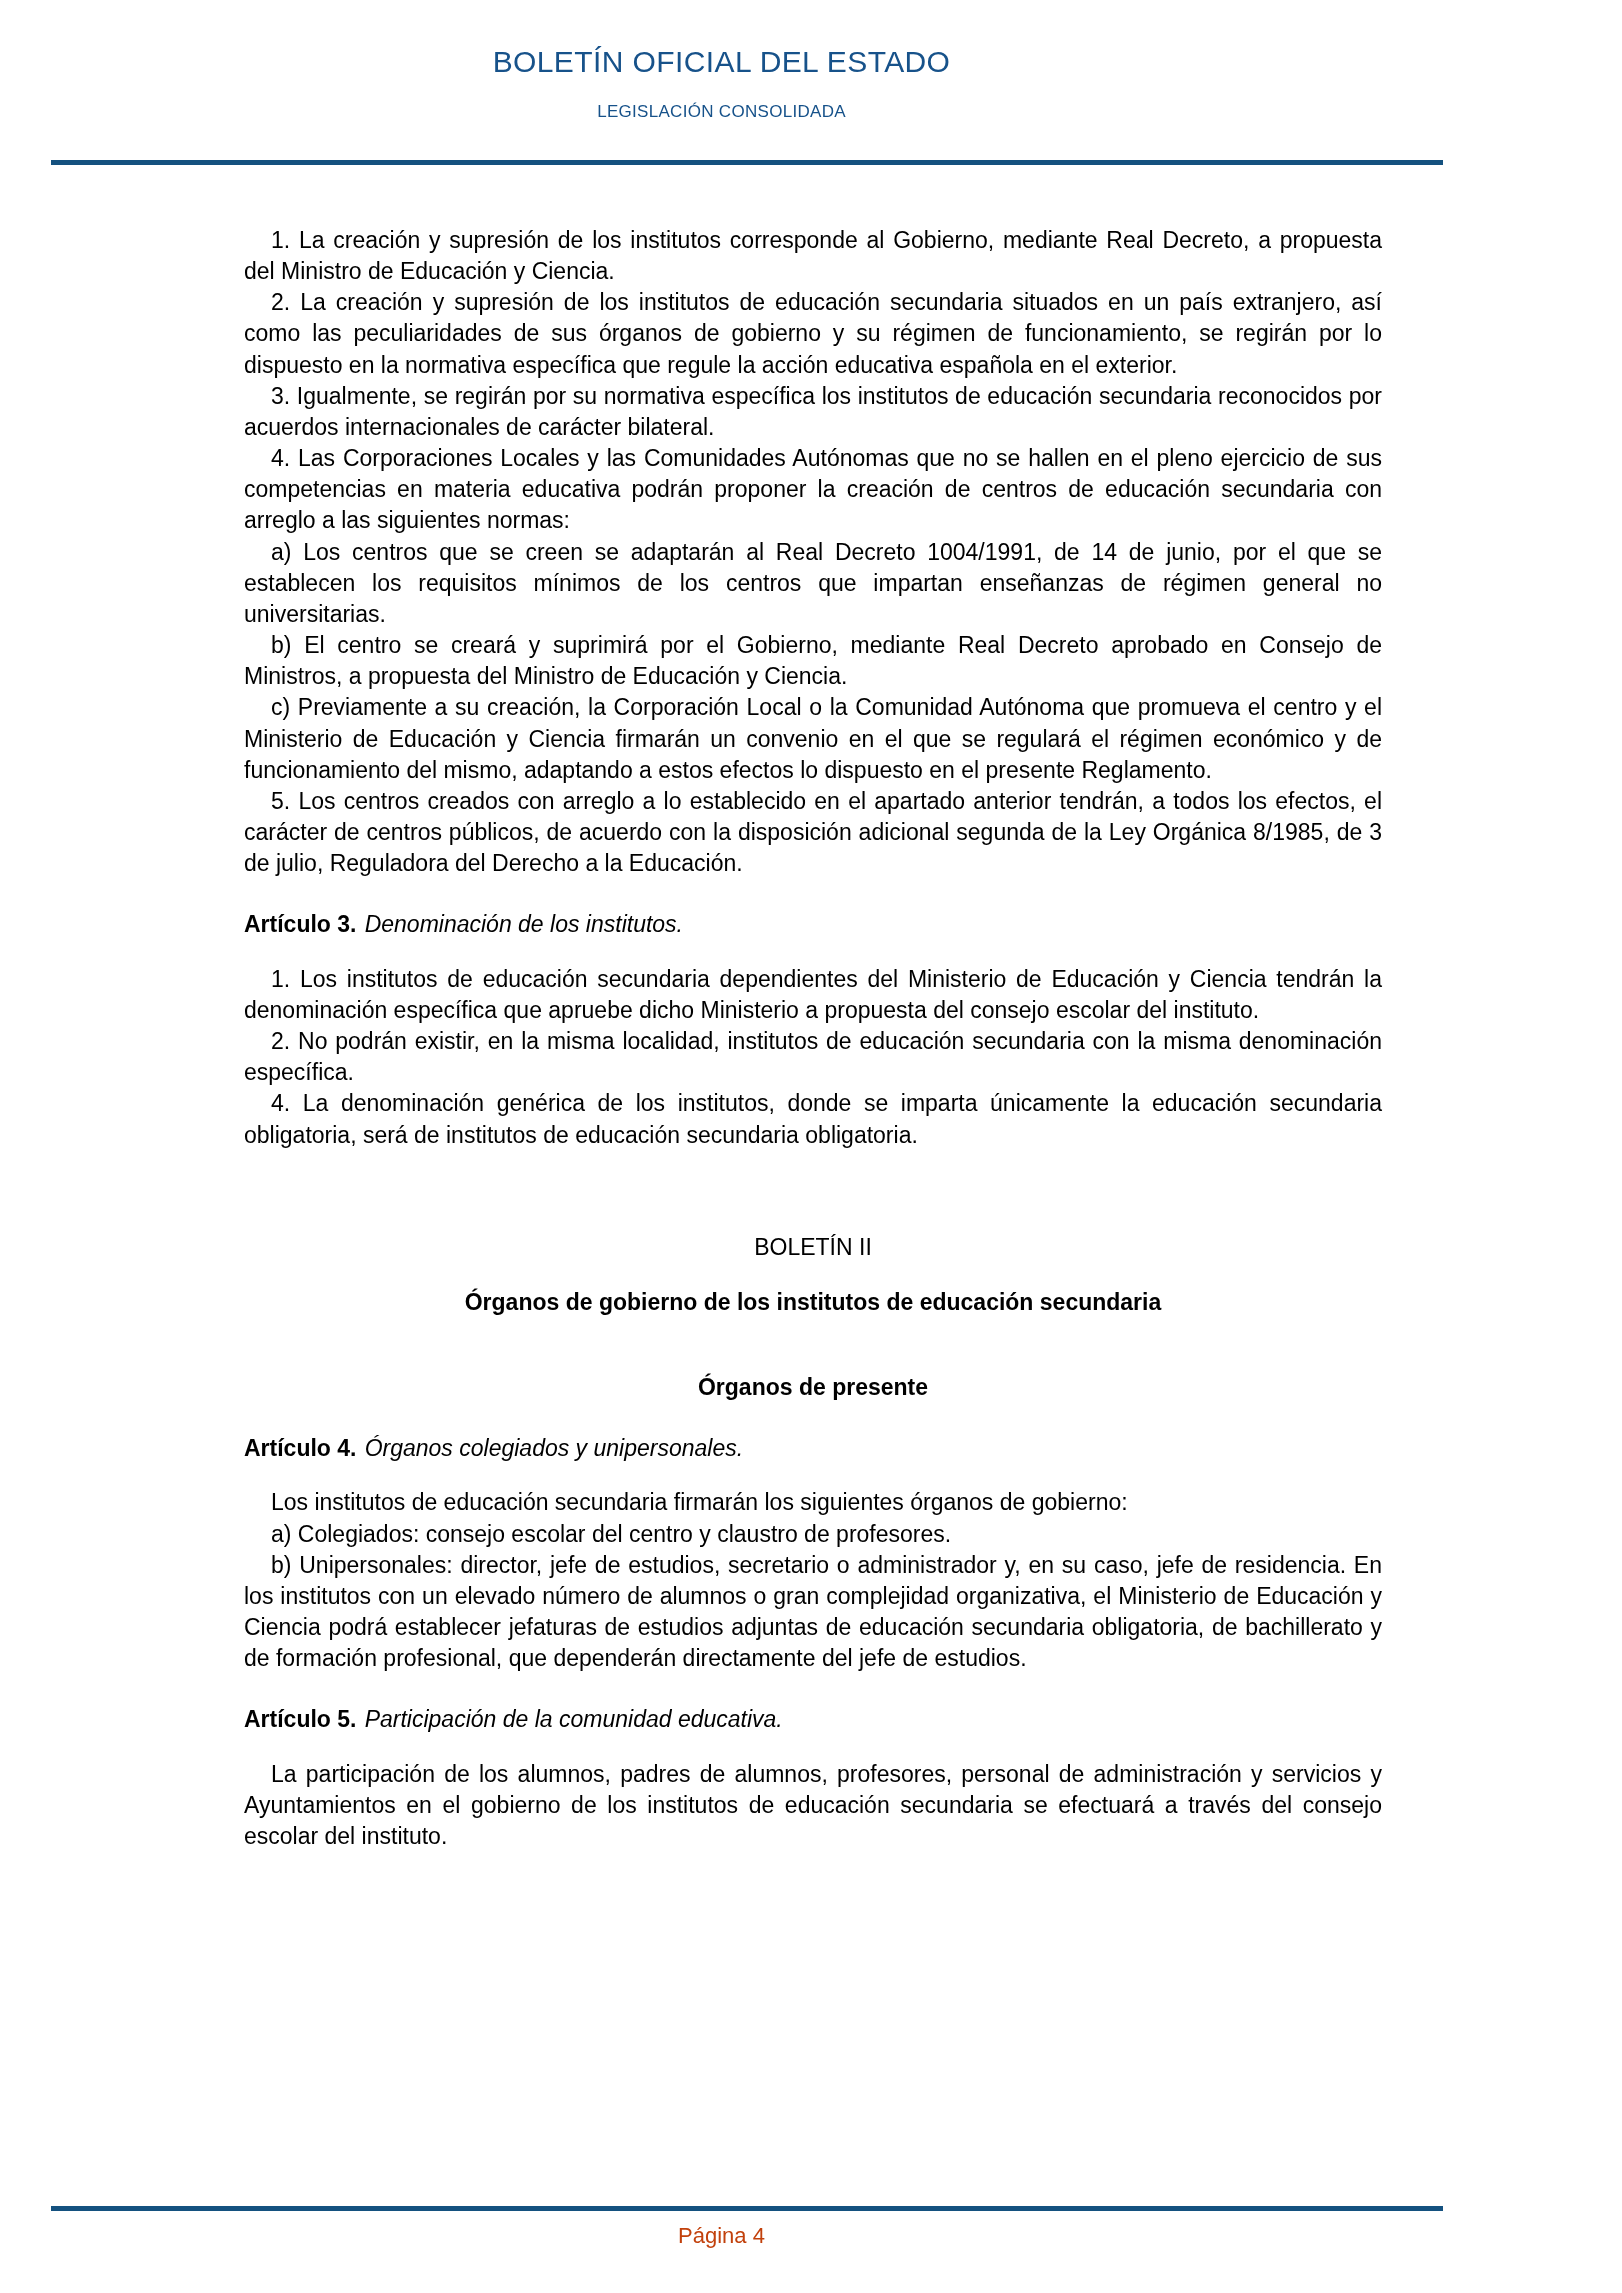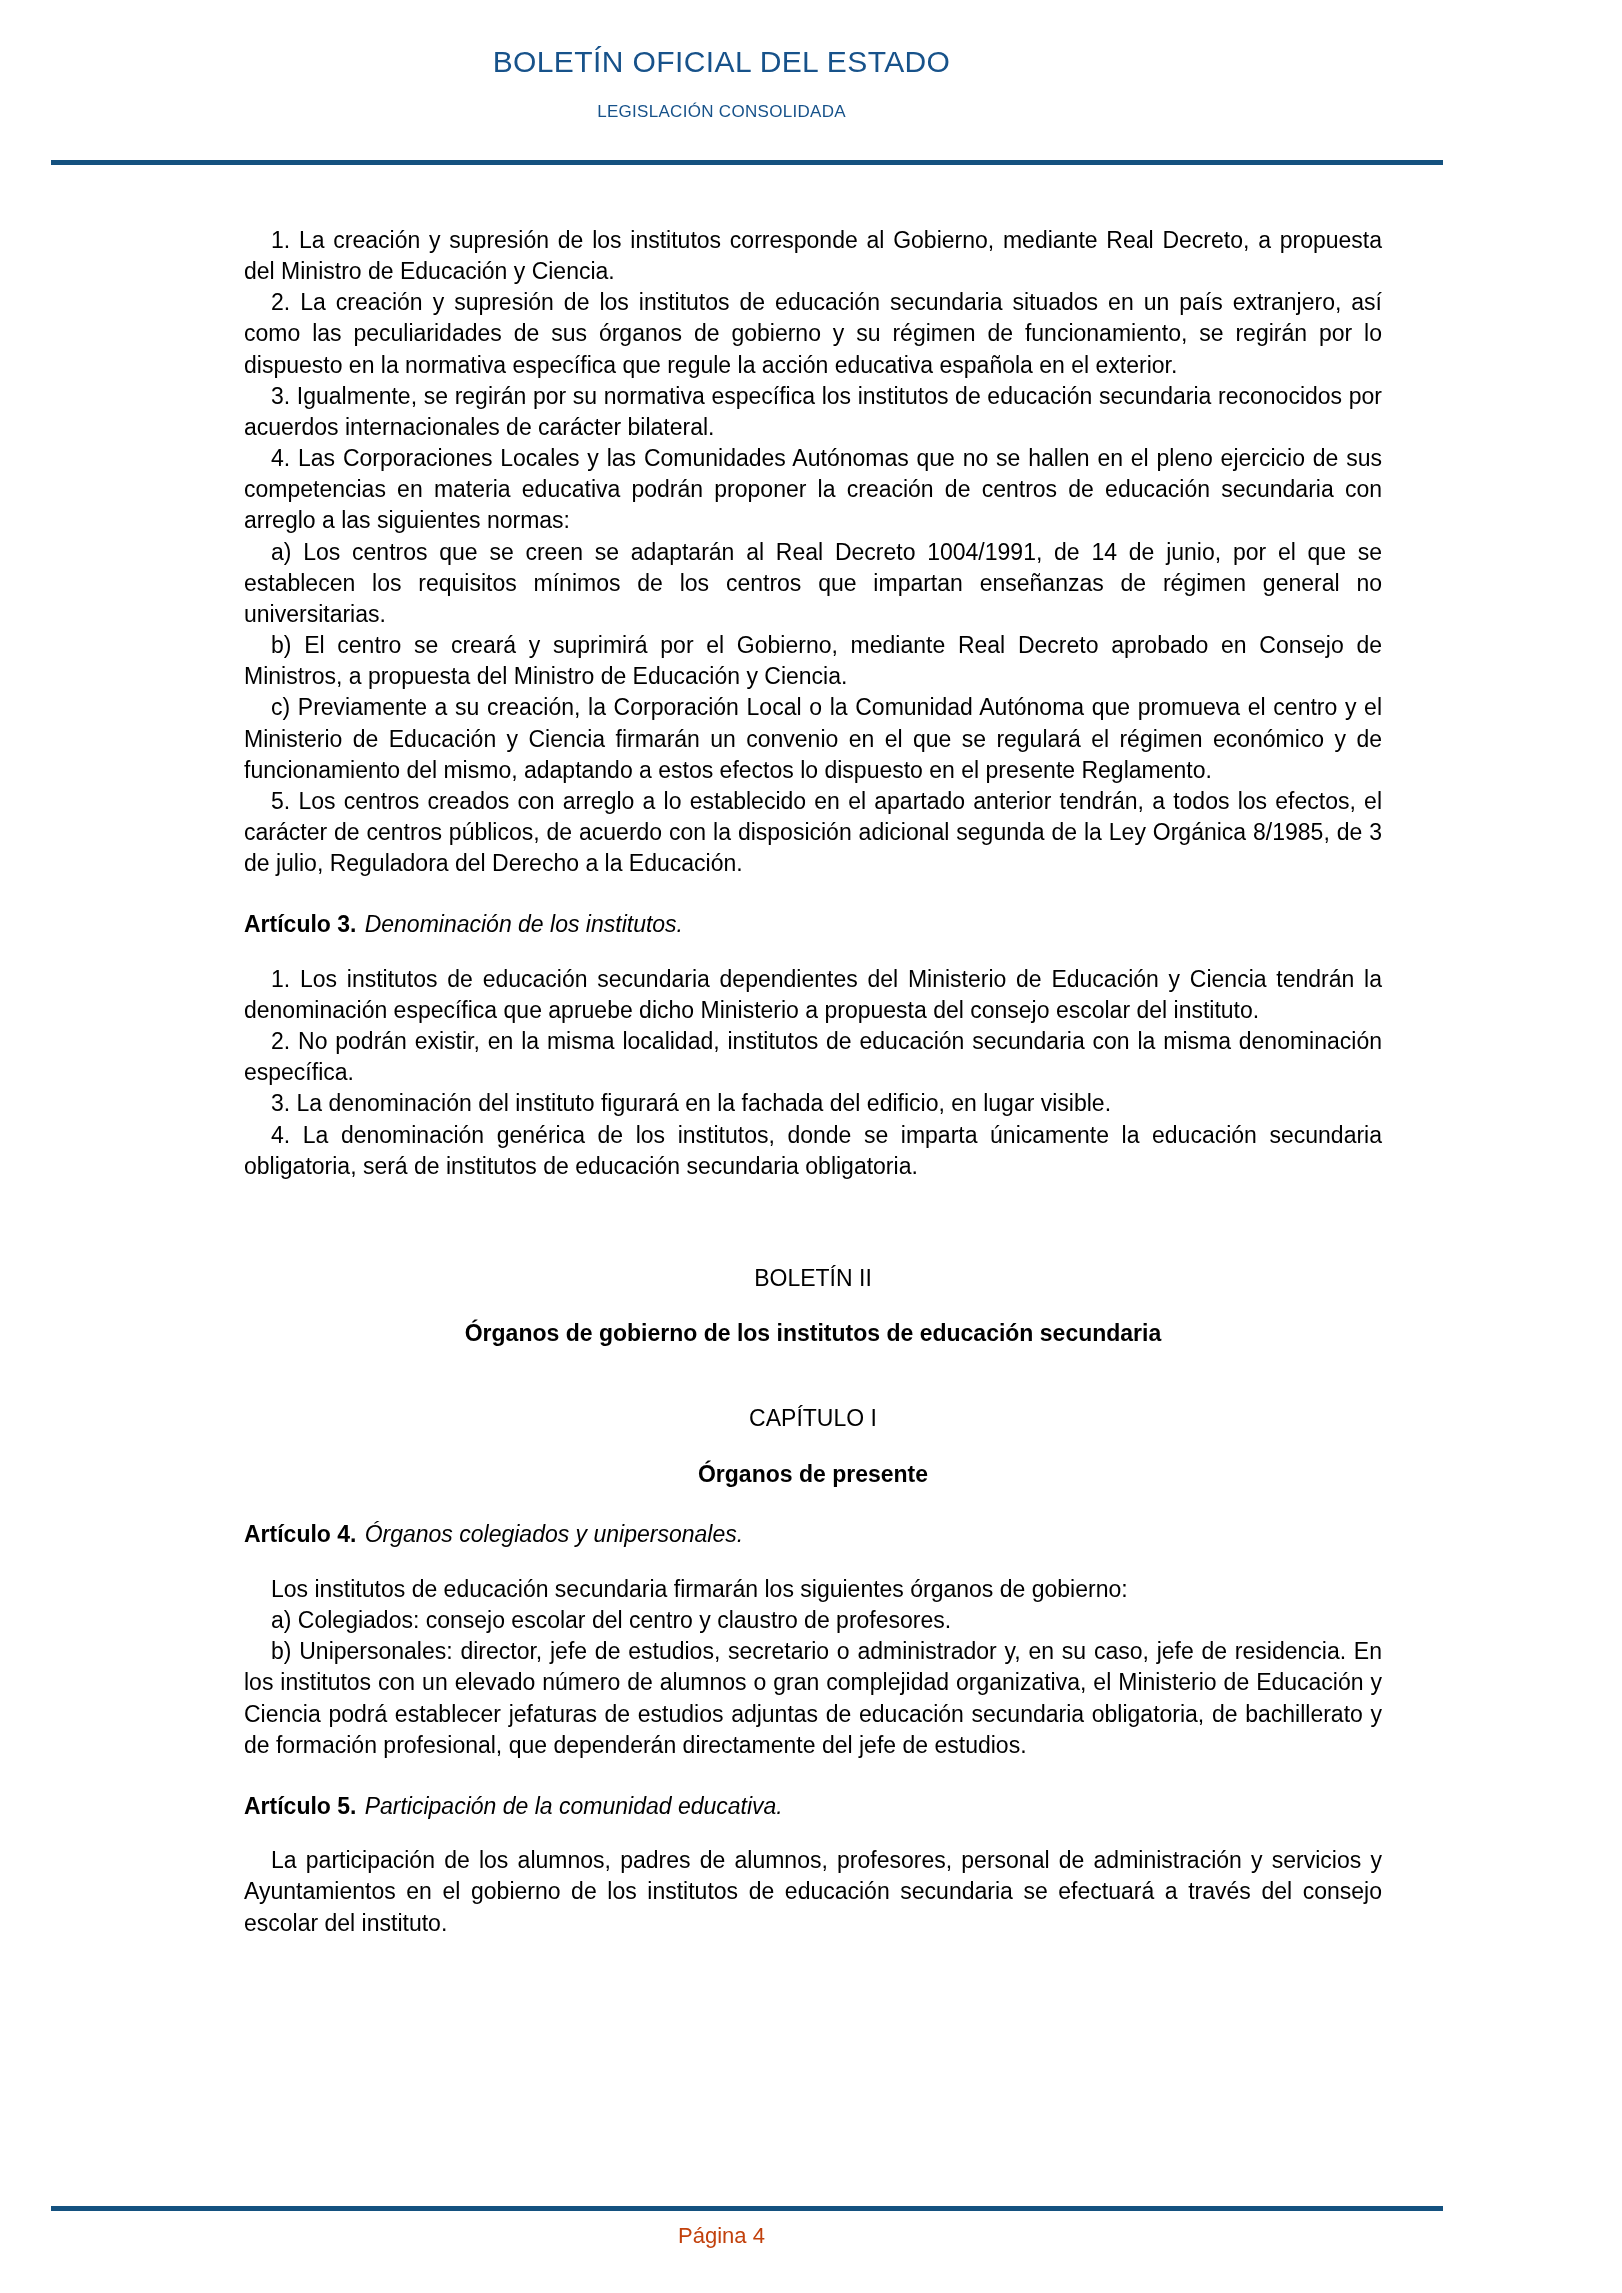--- a/index.html
+++ b/index.html
@@ -165,31 +165,29 @@
       <p class="para">c) Previamente a su creación, la Corporación Local o la Comunidad Autónoma que promueva el centro y el Ministerio de Educación y Ciencia firmarán un convenio en el que se regulará el régimen económico y de funcionamiento del mismo, adaptando a estos efectos lo dispuesto en el presente Reglamento.</p>
       <p class="para">5. Los centros creados con arreglo a lo establecido en el apartado anterior tendrán, a todos los efectos, el carácter de centros públicos, de acuerdo con la disposición adicional segunda de la Ley Orgánica 8/1985, de 3 de julio, Reguladora del Derecho a la Educación.</p>
     </div>
 
     <div class="art-block">
       <div class="art-head">
         <span class="art-num">Artículo 3.</span><span class="art-title">Denominación de los institutos.</span>
       </div>
       <p class="para">1. Los institutos de educación secundaria dependientes del Ministerio de Educación y Ciencia tendrán la denominación específica que apruebe dicho Ministerio a propuesta del consejo escolar del instituto.</p>
       <p class="para">2. No podrán existir, en la misma localidad, institutos de educación secundaria con la misma denominación específica.</p>
-      <p class="para">3. La denominación del instituto figurará en la fachada del edificio, en lugar visible.</p>
       <p class="para">4. La denominación genérica de los institutos, donde se imparta únicamente la educación secundaria obligatoria, será de institutos de educación secundaria obligatoria.</p>
     </div>
 
     <div class="titulo-wrap">
       <p class="titulo-label">BOLETÍN II</p>
       <p class="titulo-name">Órganos de gobierno de los institutos de educación secundaria</p>
     </div>
 
     <div class="capitulo-wrap">
-      <p class="capitulo-label">CAPÍTULO I</p>
       <p class="capitulo-name">Órganos de presente</p>
     </div>
 
     <div class="art-block">
       <div class="art-head">
         <span class="art-num">Artículo 4.</span><span class="art-title">Órganos colegiados y unipersonales.</span>
       </div>
       <p class="para">Los institutos de educación secundaria firmarán los siguientes órganos de gobierno:</p>
       <p class="para">a) Colegiados: consejo escolar del centro y claustro de profesores.</p>
       <p class="para">b) Unipersonales: director, jefe de estudios, secretario o administrador y, en su caso, jefe de residencia. En los institutos con un elevado número de alumnos o gran complejidad organizativa, el Ministerio de Educación y Ciencia podrá establecer jefaturas de estudios adjuntas de educación secundaria obligatoria, de bachillerato y de formación profesional, que dependerán directamente del jefe de estudios.</p>

